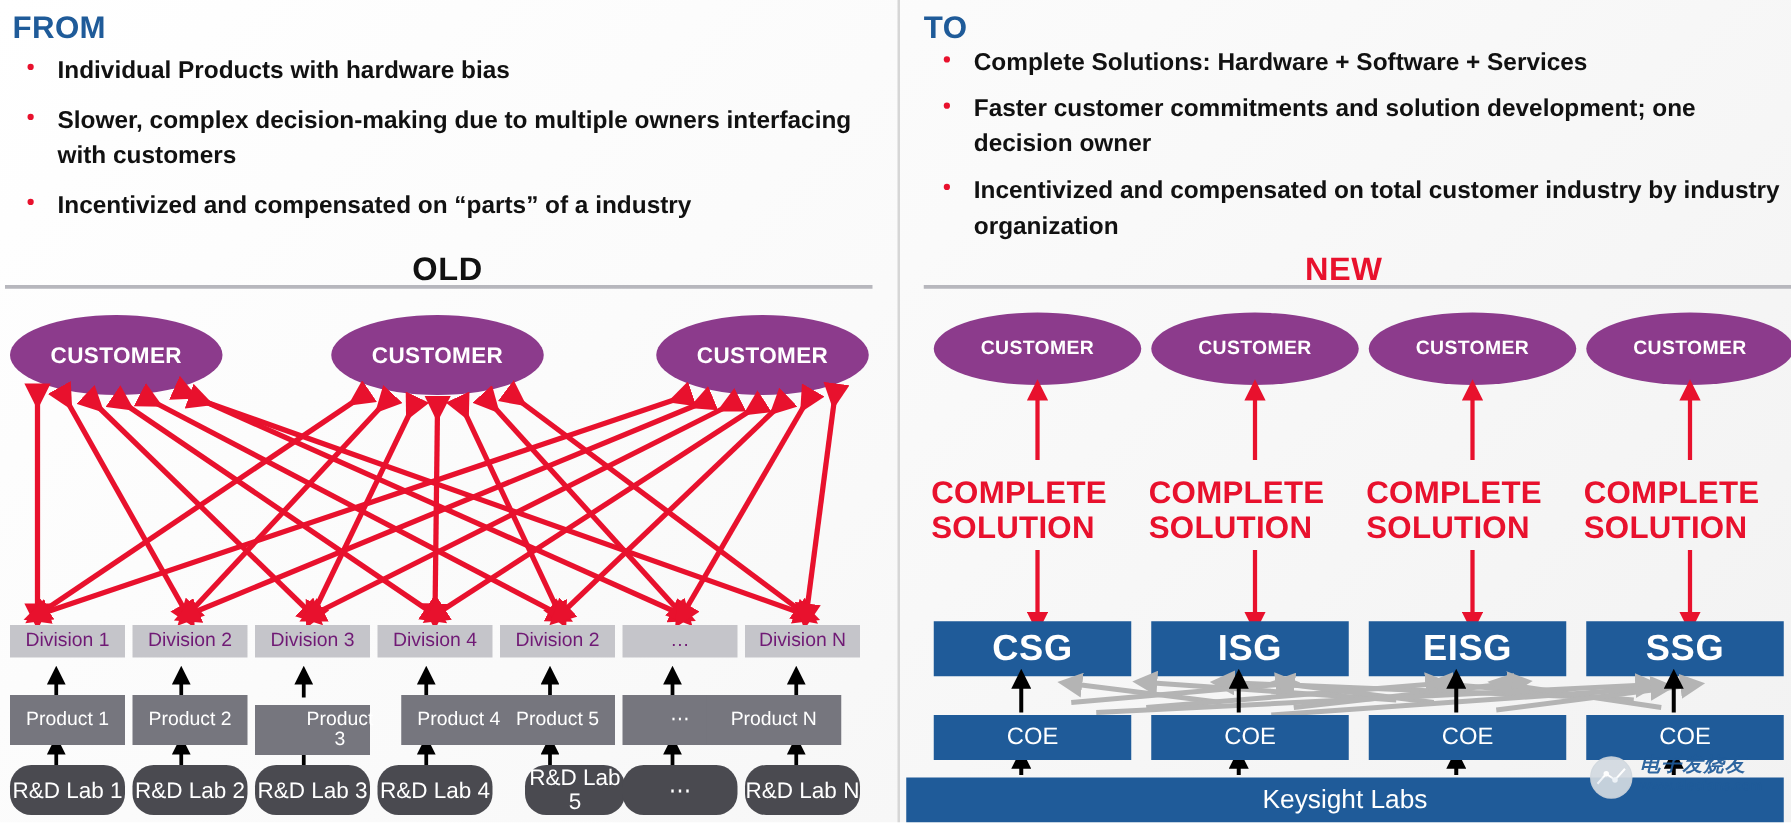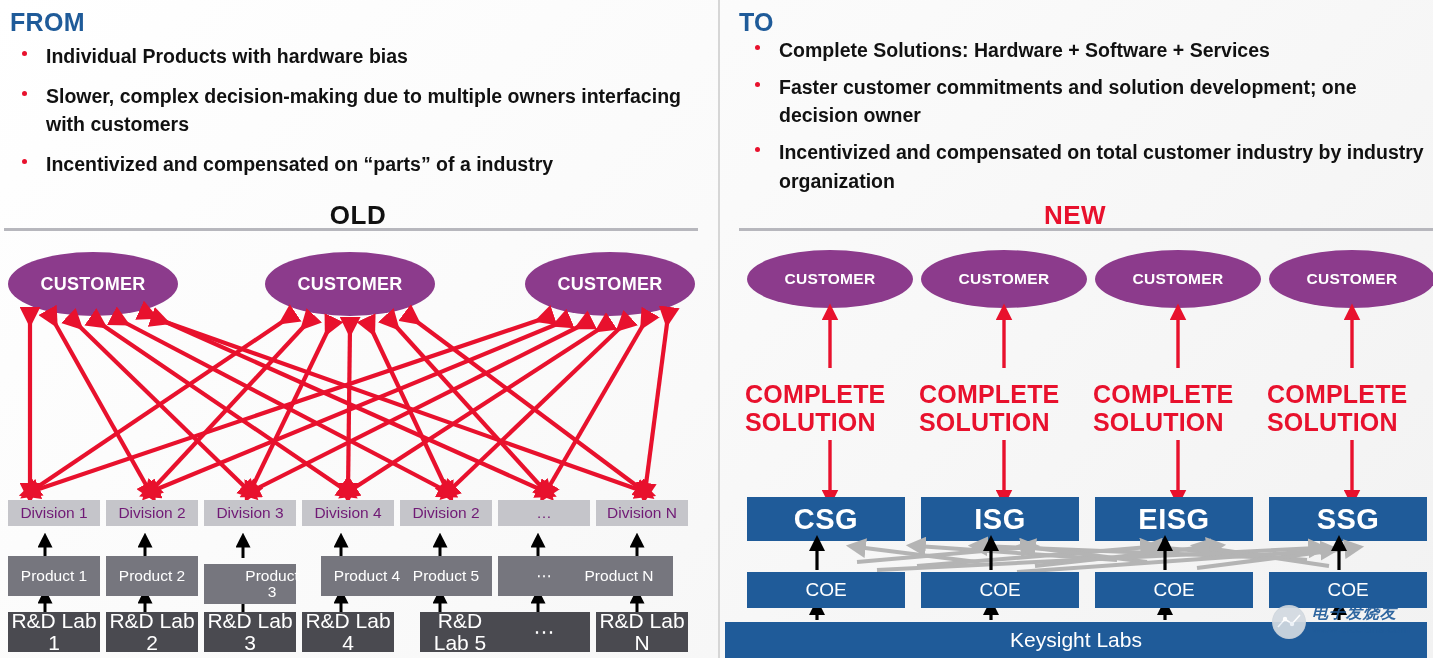--- a/index.html
+++ b/index.html
@@ -78,21 +78,21 @@
   .box-div {
     background:#C5C5CA; color:#701a75;
     font-size:15.5px; height:26px;
   }
   .box-prod {
     background:#76767E; color:#ffffff;
     font-size:15.5px; height:40px;
   }
   .box-lab {
     background:#4A4A50; color:#ffffff;
-    font-size:21px; height:40px;
+    font-size:18px; height:40px;border-radius:17px;
   }
   .box-blue {
     background:#1F5B99; color:#ffffff;
   }
   .box-grp { height:44px; font-size:29px; font-weight:bold; letter-spacing:0.5px; }
   .box-coe { height:36px; font-size:19px; }
   .box-labs { height:36px; font-size:21px; }
 
   
   .cs-label {

